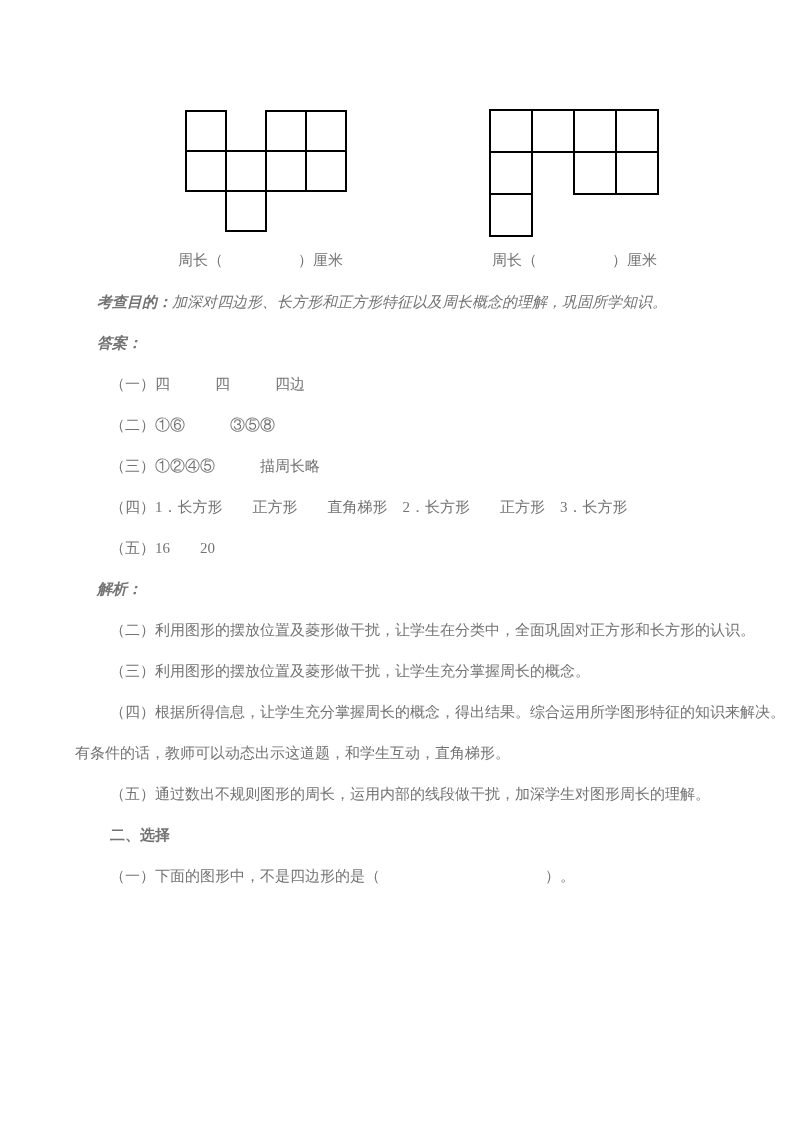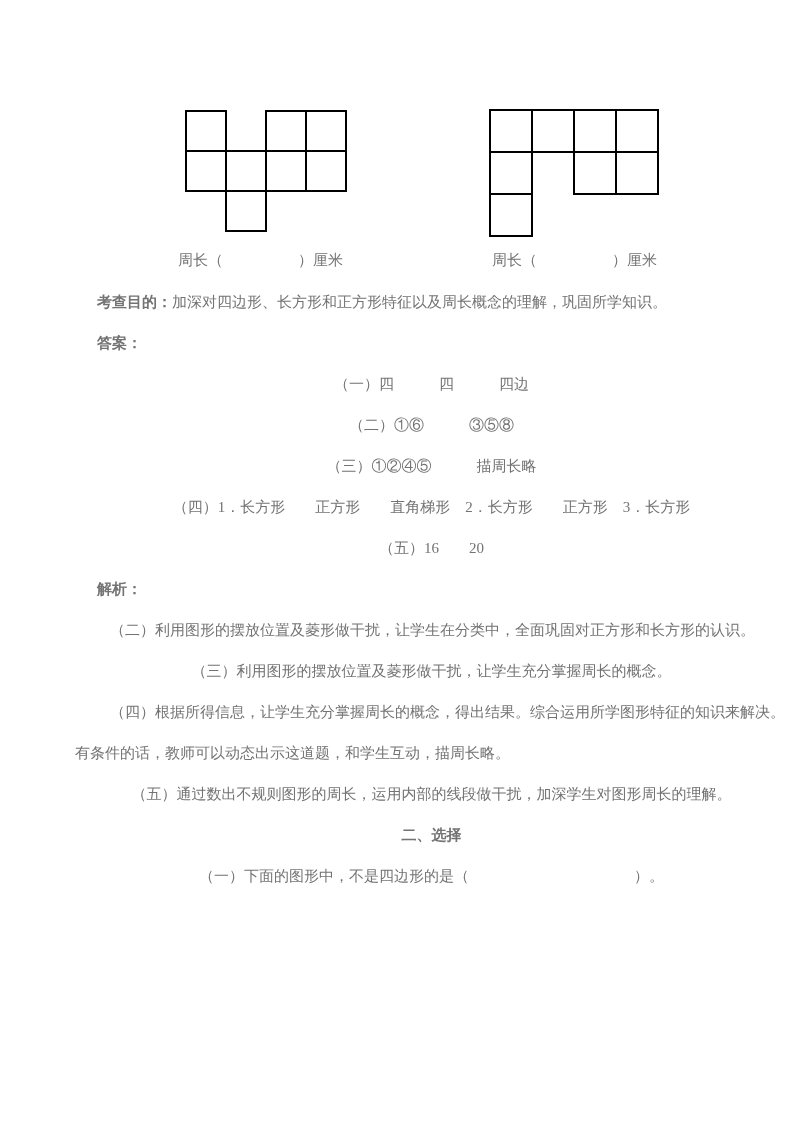--- a/index.html
+++ b/index.html
@@ -22,22 +22,22 @@
   }
   .text{
     position:absolute;
     left:75px;
     right:40px;
     top:282px;
     font-size:15px;
     line-height:41px;
   }
   .text p{margin:0;white-space:nowrap;}
-  .indent{text-indent:35px;text-align:center;}
-  .indent-sm{text-indent:22px;}
+  .indent{text-indent:35px;}
+  .indent-sm{text-indent:22px;font-style:italic;}
   b{font-weight:bold;}
 </style>
 </head>
 <body>
 
 <div class="page">
 
   <svg id="fig-left" class="figure" style="left:185px;top:110px;" width="162" height="122">
       <rect x="1" y="1" width="40" height="40"></rect>
       <rect x="81" y="1" width="40" height="40"></rect>
@@ -74,21 +74,21 @@
     <p class="indent">（二）①⑥　　　③⑤⑧</p>
     <p class="indent">（三）①②④⑤　　　描周长略</p>
     <p class="indent">（四）1．长方形　　正方形　　直角梯形　2．长方形　　正方形　3．长方形</p>
     <p class="indent">（五）16　　20</p>
 
     <p class="indent-sm"><b>解析：</b></p>
 
     <p class="indent">（二）利用图形的摆放位置及菱形做干扰，让学生在分类中，全面巩固对正方形和长方形的认识。</p>
     <p class="indent">（三）利用图形的摆放位置及菱形做干扰，让学生充分掌握周长的概念。</p>
     <p class="indent">（四）根据所得信息，让学生充分掌握周长的概念，得出结果。综合运用所学图形特征的知识来解决。</p>
-    <p>有条件的话，教师可以动态出示这道题，和学生互动，描周长略。</p>
+    <p>有条件的话，教师可以动态出示这道题，和学生互动，直角梯形。</p>
     <p class="indent">（五）通过数出不规则图形的周长，运用内部的线段做干扰，加深学生对图形周长的理解。</p>
 
     <p class="indent"><b>二、选择</b></p>
 
     <p class="indent">（一）下面的图形中，不是四边形的是（　　　　　　　　　　　）。</p>
 
   </div>
 </div>
 
 </body></html>

